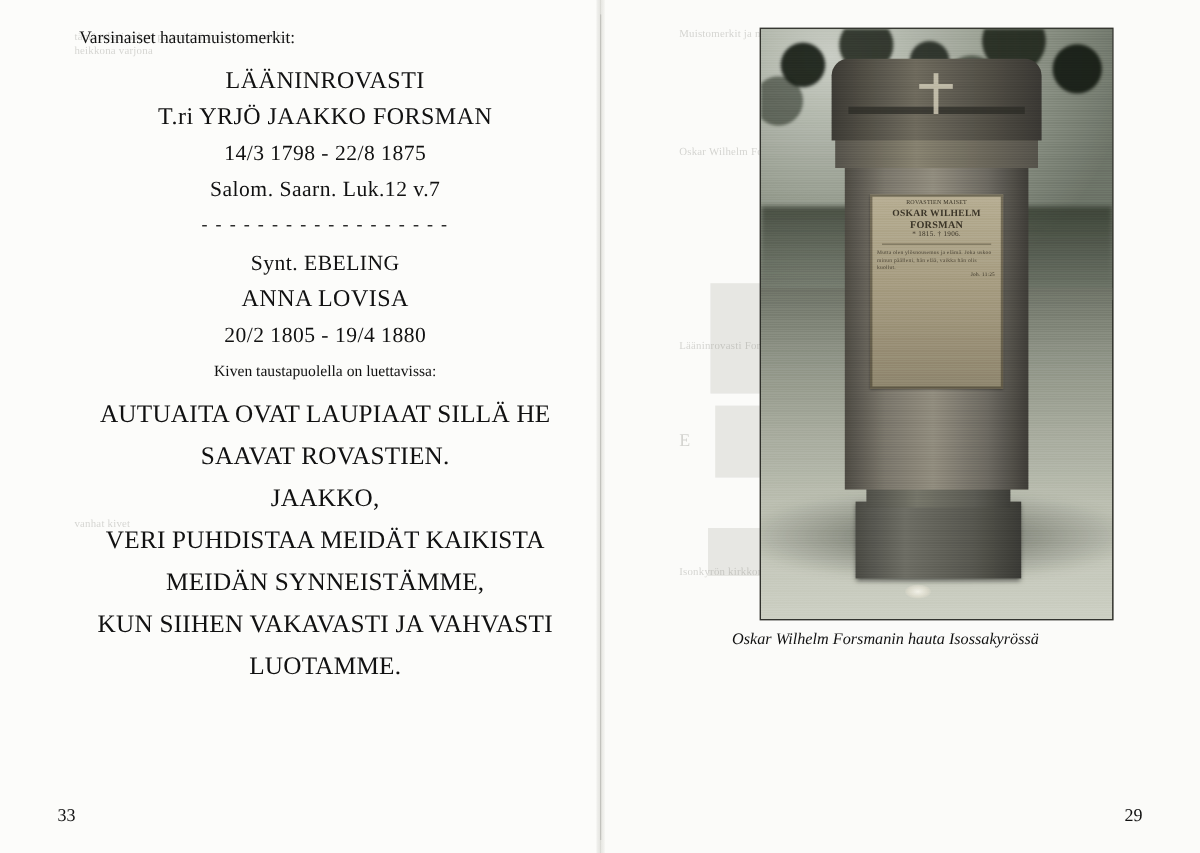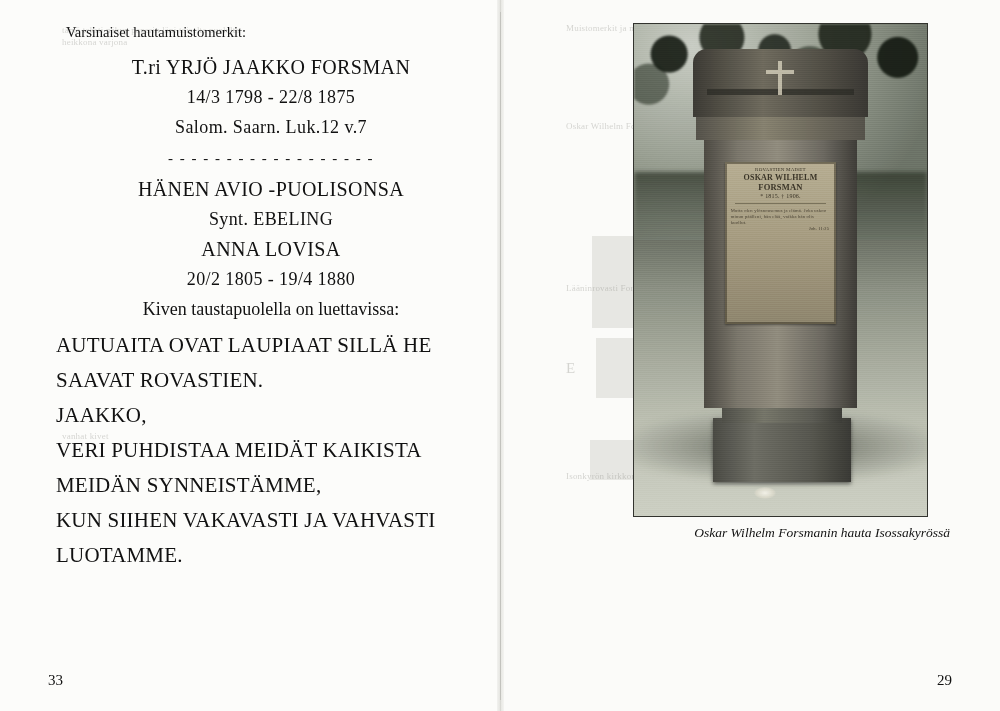--- a/index.html
+++ b/index.html
@@ -109,25 +109,26 @@
   .ins-line.small {
     font-size: 18px;
   }
   .ins-sep {
     font-size: 15px;
     line-height: 28px;
     letter-spacing: 1.5px;
     margin: 2px 0 2px;
   }
   .ins-note {
-    font-size: 18px;
+    font-size: 13px;
     line-height: 22px;
     margin: 4px 0 12px;
   }
   .verse {
+    text-align: center;
     margin: 0;
   }
   .verse p {
     font-size: 21px;
     line-height: 27px;
     margin: 0 0 8px;
     letter-spacing: .2px;
   }
   .folio-left {
     position: absolute;
@@ -286,21 +287,21 @@
     background-image:
       repeating-linear-gradient(0deg, rgba(255,255,255,.03) 0 1px, rgba(0,0,0,.03) 1px 2px);
     pointer-events: none;
     mix-blend-mode: overlay;
   }
 
   .photo-caption {
     position: absolute;
     left: 610px; top: 524px;
     width: 340px;
-    text-align: right;
+    text-align: left;
     font-style: italic;
     font-size: 13.5px;
     line-height: 18px;
   }
 </style>
 </head>
 <body>
 
 <div class="scan">
 
@@ -320,27 +321,27 @@
   <div class="ghost ghost-right-b">Oskar Wilhelm Forsman syntyi</div>
   <div class="ghost ghost-right-c">Lääninrovasti Forsman</div>
   <div class="ghost ghost-right-d">E</div>
   <div class="ghost ghost-right-e">Isonkyrön kirkkomaalla</div>
 
   <div class="left-body">
 
     <p class="lead">Varsinaiset hautamuistomerkit:</p>
 
     <div class="inscription">
+      <p class="ins-line">LÄÄNINROVASTI</p>
       <p class="ins-line">T.ri YRJÖ JAAKKO FORSMAN</p>
       <p class="ins-line small">14/3 1798 - 22/8 1875</p>
       <p class="ins-line small">Salom. Saarn. Luk.12 v.7</p>
 
       <p class="ins-sep">- - - - - - - - - - - - - - - - - -</p>
 
-      <p class="ins-line">HÄNEN AVIO -PUOLISONSA</p>
       <p class="ins-line small">Synt. EBELING</p>
       <p class="ins-line">ANNA LOVISA</p>
       <p class="ins-line small">20/2 1805 - 19/4 1880</p>
 
       <p class="ins-note">Kiven taustapuolella on luettavissa:</p>
     </div>
 
     <div class="verse">
       <p>AUTUAITA OVAT LAUPIAAT SILLÄ HE</p>
       <p>SAAVAT ROVASTIEN.</p>

